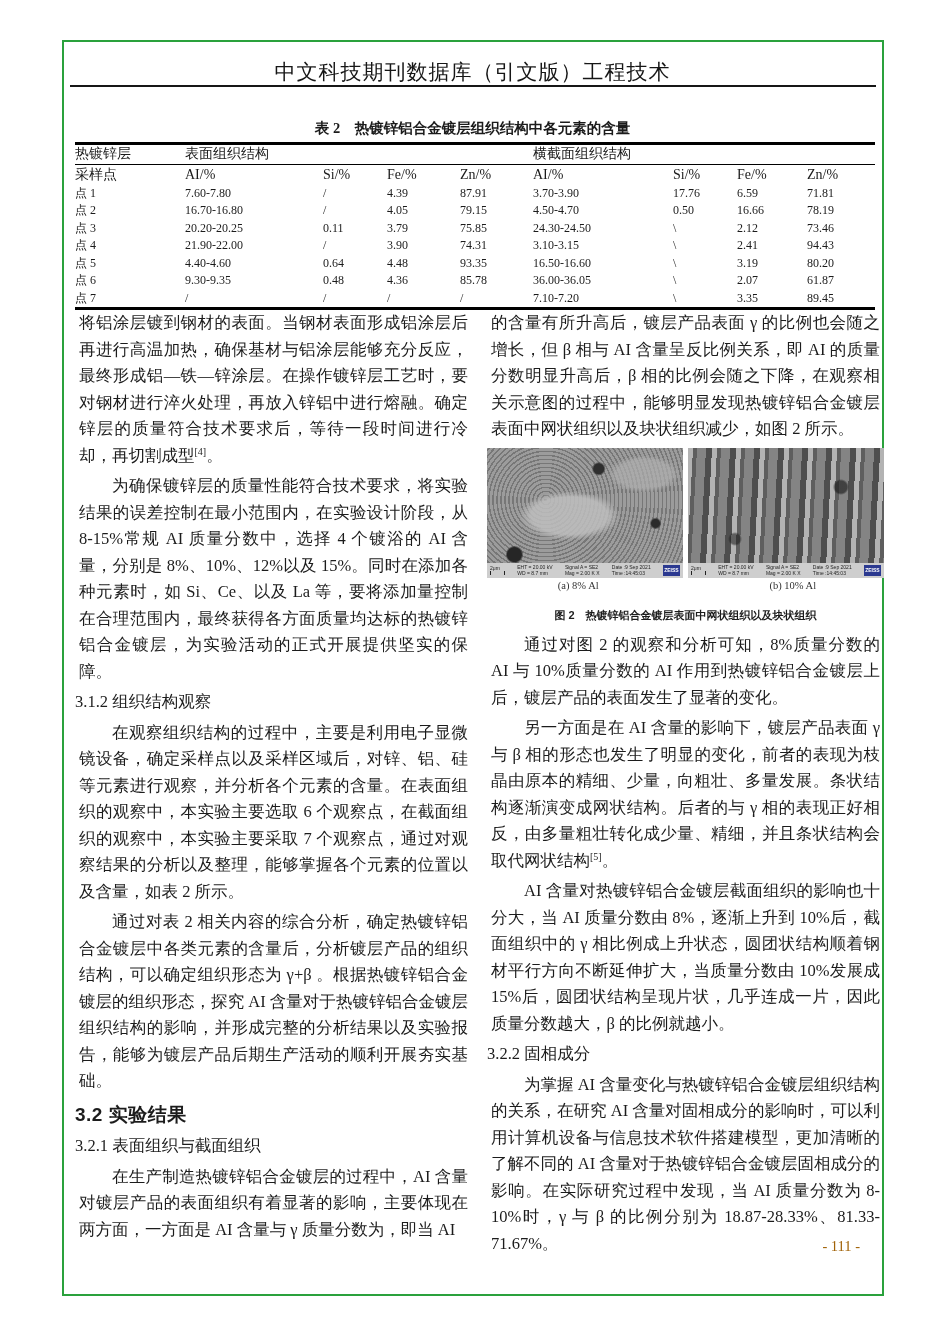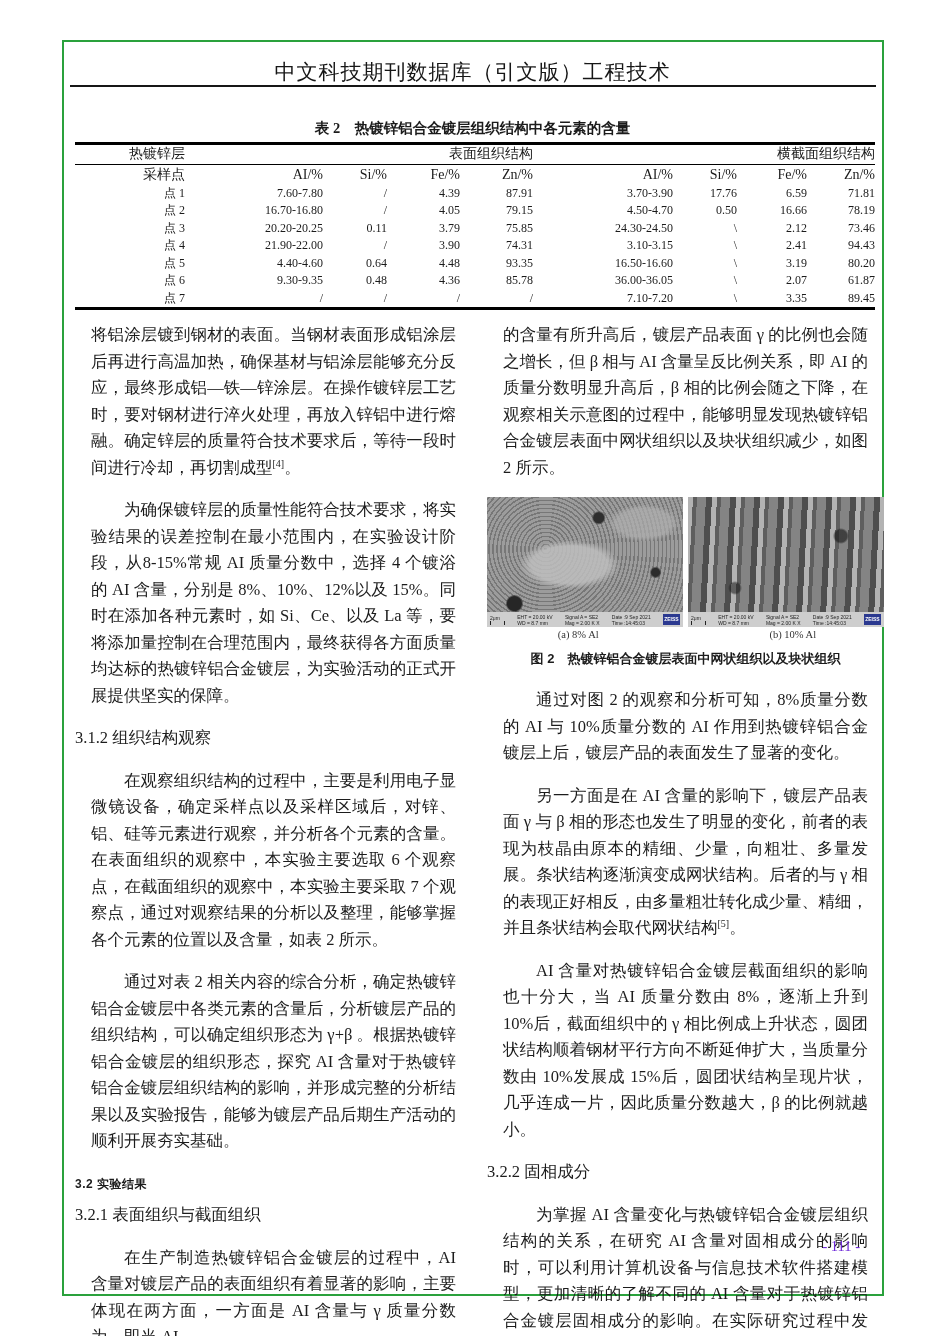--- a/index.html
+++ b/index.html
@@ -5,38 +5,38 @@
   html,body{margin:0;padding:0;background:#ffffff;}
   .page{position:relative;width:945px;height:1336px;background:#fff;overflow:hidden;
         font-family:"Liberation Serif","DejaVu Serif",serif;color:#1b1b1b;}
   .green-frame{position:absolute;left:62px;top:40px;width:818px;height:1252px;
         border:2px solid #2aa13c;pointer-events:none;}
   .journal-header{position:absolute;top:58px;left:0;width:945px;text-align:center;
         font-size:21px;letter-spacing:1px;color:#161616;}
   .header-rule{position:absolute;top:85px;left:70px;width:806px;height:2px;background:#161616;}
   .table-title{position:absolute;top:119px;left:0;width:945px;text-align:center;
         font-weight:bold;font-size:14.5px;font-family:Liberation Serif, serif;}
-  .datatable{position:absolute;left:75px;top:142px;width:800px;text-align:right;--tcols:110px 138px 64px 73px 73px 140px 64px 70px 68px;}
+  .datatable{position:absolute;left:75px;top:142px;width:800px;--tcols:110px 138px 64px 73px 73px 140px 64px 70px 68px;}
   .t-toprule,.t-botrule{height:2.5px;background:#000;}
   .t-thinrule{height:1px;background:#000;}
   .t-row{display:grid;grid-template-columns:var(--tcols);align-items:center;}
   .t-grouprow{height:19px;font-size:14px;}
   .t-headrow{height:20px;font-size:14px;}
   .t-datarow{height:17.5px;font-size:12px;}
   .t-cell{white-space:nowrap;overflow:visible;}
   .gh-span1{grid-column:2 / span 4;}
   .gh-span2{grid-column:6 / span 4;}
   .col{position:absolute;top:306px;width:397px;font-size:16.5px;line-height:26.5px;
        text-align:justify;color:#1c1c1c;}
   .col-left{left:75px;}
   .col-right{left:487px;}
-  .para{margin:16px;}
+  .para{margin:4px;}
   .para.indent{text-indent:2em;}
   .para sup{font-size:10px;line-height:0;}
-  .h2{font-weight:bold;font-size:12px;margin:7px 0 5px;
+  .h2{font-weight:bold;font-size:19px;margin:7px 0 5px;
       font-family:"Liberation Sans","DejaVu Sans",sans-serif;letter-spacing:0.5px;}
   .h3{font-size:16.5px;margin:0;font-weight:normal;}
   .fig{margin:5px 0 0;}
   .fig-imgs{display:flex;gap:5px;}
   .sem{position:relative;width:196px;height:130px;overflow:hidden;}
   .sem-a{background:
       radial-gradient(circle 16px at 14% 82%, #262626 0 7px, transparent 9px),
       radial-gradient(circle 12px at 57% 16%, #2e2e2e 0 5px, transparent 7px),
       radial-gradient(circle 10px at 86% 58%, #2b2b2b 0 4px, transparent 6px),
       radial-gradient(circle 9px at 38% 94%, #303030 0 4px, transparent 6px),
@@ -57,23 +57,23 @@
       font-family:"Liberation Sans","DejaVu Sans",sans-serif;}
   .scale-wrap{display:flex;flex-direction:column;align-items:flex-start;font-size:5px;line-height:6px;
       font-family:"Liberation Sans","DejaVu Sans",sans-serif;}
   .scalebar{width:13px;height:4px;border-left:1px solid #222;border-right:1px solid #222;
       background:linear-gradient(#0000 45%, #222 45% 60%, #0000 60%);}
   .zeiss{width:17px;height:11px;background:#2b3990;color:#fff;font-size:5px;font-weight:bold;
       display:flex;align-items:center;justify-content:center;
       font-family:"Liberation Sans","DejaVu Sans",sans-serif;}
   .fig-subcaps{display:flex;height:17px;align-items:center;font-size:10.5px;color:#333;gap:32px;}
   .fig-subcaps span{flex:1;text-align:center;}
-  .fig-caption{font-weight:bold;font-size:13px;text-align:center;line-height:25px;margin-top:2px;
-      font-family:"Liberation Sans","DejaVu Sans",sans-serif;}
-  .footer-page{position:absolute;top:1238px;left:0;width:860px;text-align:right;font-size:14.5px;color:#6d28d9;}
+  .fig-caption{font-weight:bold;font-size:11px;text-align:center;line-height:25px;margin-top:8px;
+      font-family:"Liberation Sans","DejaVu Sans",sans-serif;}
+  .footer-page{position:absolute;top:1238px;left:0;width:860px;text-align:right;font-size:14.5px;color:#a16207;}
 </style>
 </head>
 <body>
 
 <div class="page">
   <div class="green-frame" style="border-color: rgb(42, 161, 60);"></div>
   <div class="journal-header">中文科技期刊数据库（引文版）工程技术</div>
   <div class="header-rule"></div>
   <div class="table-title">表 2　热镀锌铝合金镀层组织结构中各元素的含量</div>
 

